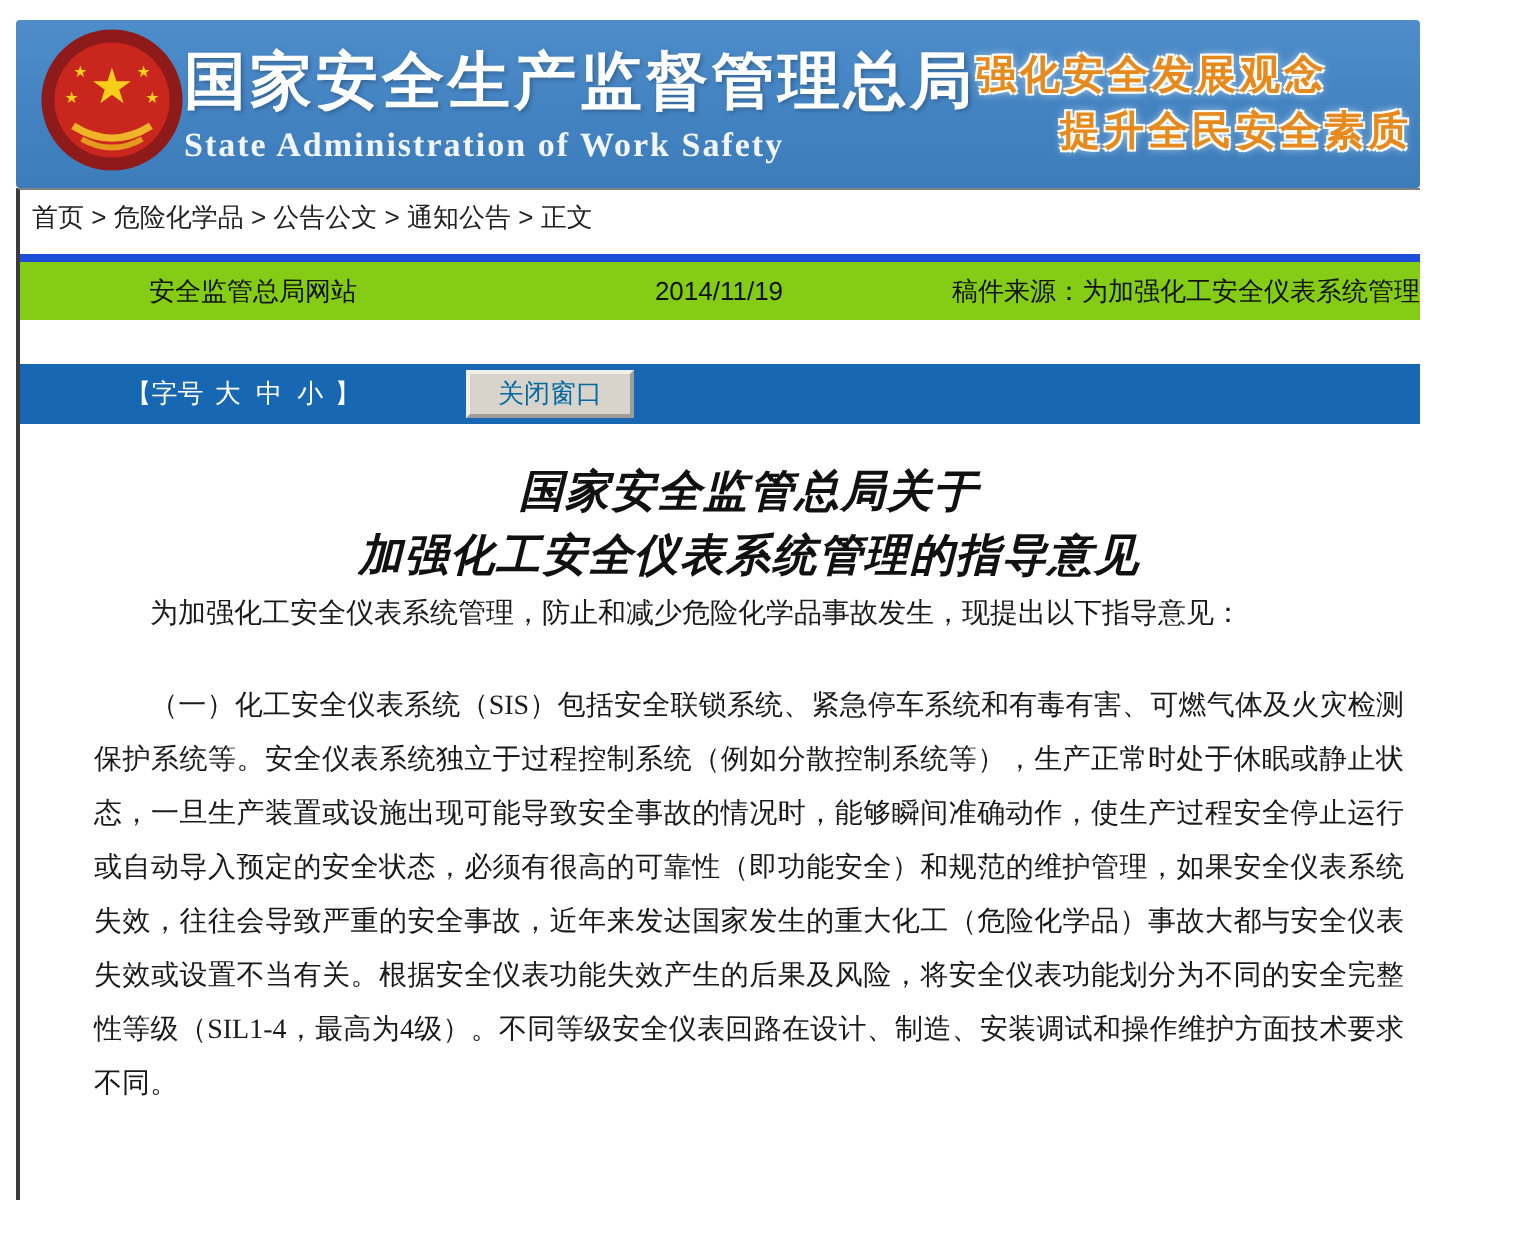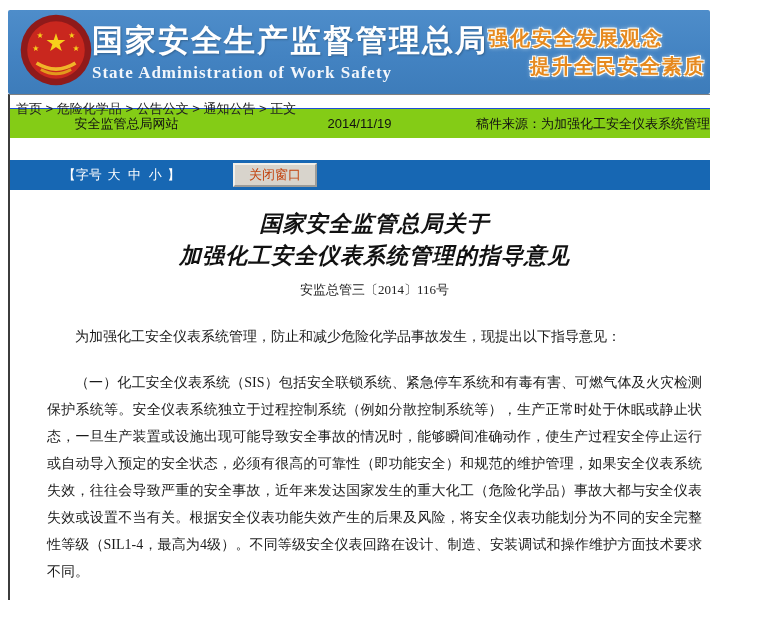--- a/index.html
+++ b/index.html
@@ -38,23 +38,23 @@
   
   .content-box {
     margin-left: 8px; width: 702px;
     border-left: 2px solid #3c3c3c;
     border-top: 1px solid #808080;
     min-height: 506px;
     background: #ffffff;
   }
 
   .breadcrumb {
-    height: 14px; line-height: 27px;
+    height: 36px; line-height: 27px;
     padding-left: 6px; font-size: 13px; color: #222222;
-    border-bottom: 1px solid #1d4ed8;
+    border-bottom: 4px solid #1d4ed8;
     white-space: nowrap;
   }
   .bc-item { color: #222222; cursor: pointer; }
   .bc-sep { color: #222222; }
 
   .info-bar {
     height: 29px;
     background: #84cc16;
     display: grid; grid-template-columns: 1fr 1fr 1fr;
     align-items: center; font-size: 13px; color: #111111;
@@ -65,21 +65,21 @@
     height: 30px;
     background: #1767b3;
     display: grid; grid-template-columns: 1fr 1fr 1fr;
     align-items: center; font-size: 13px; color: #ffffff; margin-top: 22px;
   }
   .tool-cell { text-align: center; white-space: nowrap; }
   .tool-cell-right { display: flex; justify-content: center; padding-right: 170px; }
   .size-link { cursor: pointer; margin: 0 2px; }
   .print-link { cursor: pointer; }
   .close-btn {
-    font-size: 13px; color: #c2410c;
+    font-size: 13px; color: #0369a1;
     background: #d8d4cc;
     border: 2px outset #f1efe9;
     padding: 1px 14px;
     cursor: pointer;
     font-family: "Liberation Sans", "DejaVu Sans", sans-serif;
   }
 
   
   .article {
     padding: 18px 10px 14px 37px;
@@ -150,20 +150,19 @@
       <span>】</span>
     </div>
     <div class="tool-cell tool-cell-right">
       <button class="close-btn">关闭窗口</button>
     </div>
   </div>
 
   <div class="article">
     <div class="article-title">国家安全监管总局关于</div>
     <div class="article-title">加强化工安全仪表系统管理的指导意见</div>
-    <div class="doc-number">安监总管三〔2014〕116号</div>
     <div class="article-body">
         <p class="para indent">为加强化工安全仪表系统管理，防止和减少危险化学品事故发生，现提出以下指导意见：</p>
         <p class="para indent">（一）化工安全仪表系统（SIS）包括安全联锁系统、紧急停车系统和有毒有害、可燃气体及火灾检测保护系统等。安全仪表系统独立于过程控制系统（例如分散控制系统等），生产正常时处于休眠或静止状态，一旦生产装置或设施出现可能导致安全事故的情况时，能够瞬间准确动作，使生产过程安全停止运行或自动导入预定的安全状态，必须有很高的可靠性（即功能安全）和规范的维护管理，如果安全仪表系统失效，往往会导致严重的安全事故，近年来发达国家发生的重大化工（危险化学品）事故大都与安全仪表失效或设置不当有关。根据安全仪表功能失效产生的后果及风险，将安全仪表功能划分为不同的安全完整性等级（SIL1-4，最高为4级）。不同等级安全仪表回路在设计、制造、安装调试和操作维护方面技术要求不同。</p>
       </div>
   </div>
 
 </div>
 
 </body></html>

